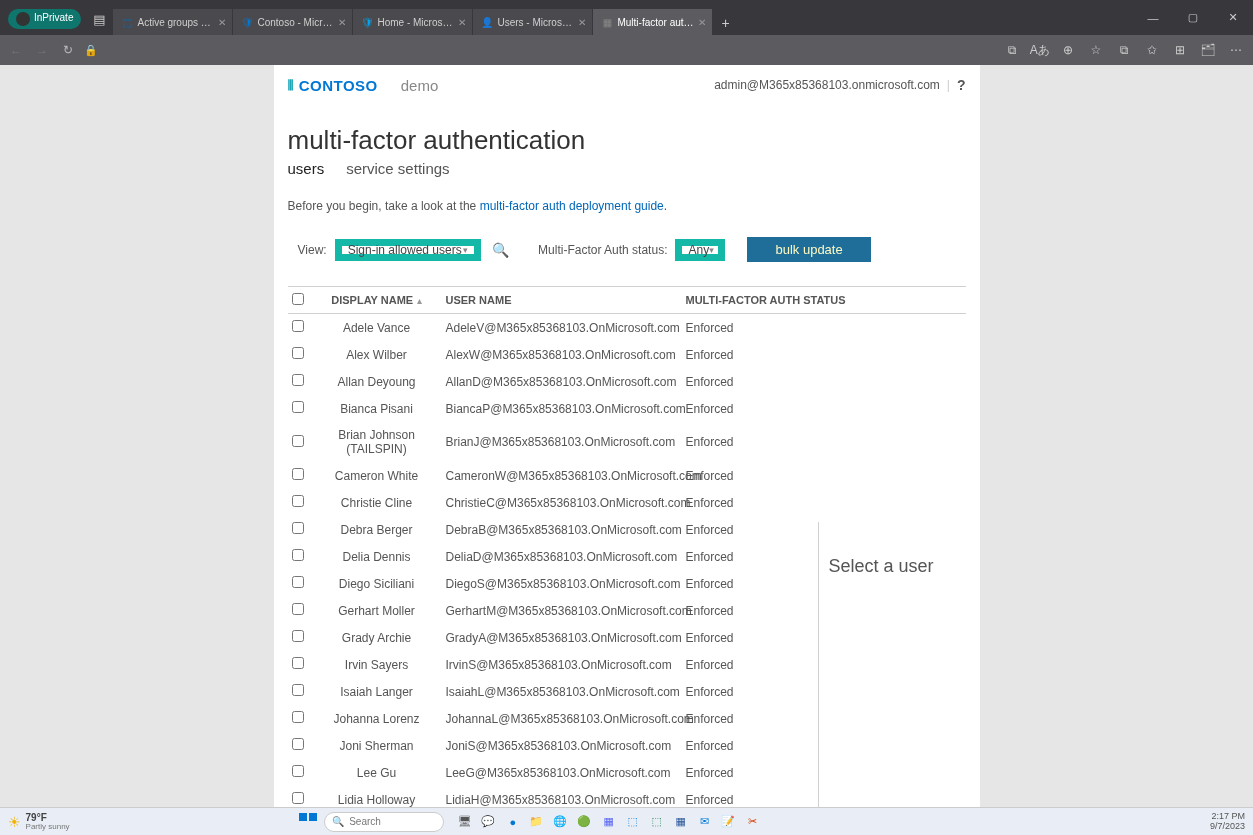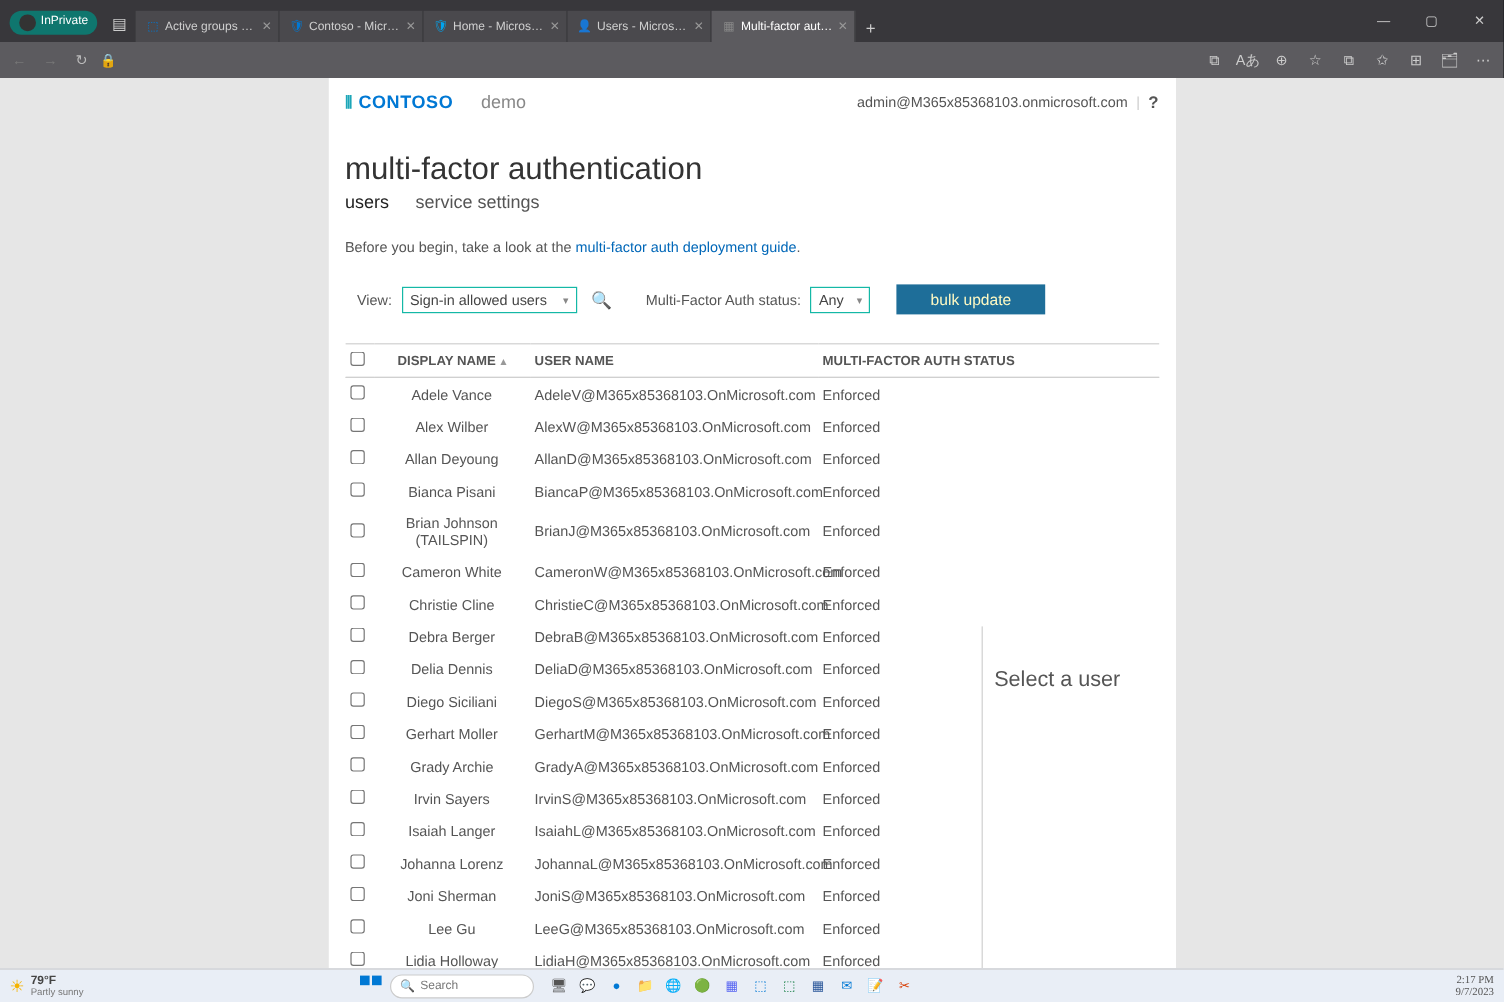--- a/index.html
+++ b/index.html
@@ -75,21 +75,21 @@
     .help-icon { font-weight:bold; color:#555; font-size:14px; }
     .content { padding: 10px 14px 0 14px; }
     .page-title { font-size:26px; font-weight:300; color:#333; margin-top:10px; }
     .subtabs { display:flex; gap:22px; margin-top:4px; font-size:15px; font-weight:400; color:#555; }
     .subtabs .active-tab { color:#222; }
     .intro { font-size:12px; color:#555; margin-top:22px; }
     .intro a { color:#0067B8; text-decoration:none; }
     .filter-row { display:flex; align-items:center; gap:8px; margin-top:24px; font-size:12px; }
     .filter-label { color:#555; padding-left:10px; }
     .select {
-      border:1px solid #14b8a6; height:22px; width:146px; padding:0 6px;
+      border:7px solid #14b8a6; height:22px; width:146px; padding:0 6px;
       display:flex; align-items:center; justify-content:space-between; font-size:12px; color:#444; background:#fff;
     }
     .select.small { width:50px; }
     .chev { color:#888; font-size:9px; }
     .search-mag { color:#0078D4; font-size:14px; margin-left:4px; }
     .bulk-btn {
       background:#1E6E99; color:#fef9c3; border:none; padding:5px 28px; font-size:13px;
       margin-left:14px;
     }
     .table { width:100%; margin-top:24px; border-collapse:collapse; table-layout:fixed; }
@@ -119,21 +119,21 @@
     .weather .sun { color:#F5B301; font-size:14px; }
     .center-tray { margin:0 auto; display:flex; align-items:center; gap:6px; }
     .start-btn { display:flex; width:20px; height:20px; }
     .start-btn .q { width:8px; height:8px; margin:1px; }
     .search-pill {
       background:#fff; border:1px solid #ccc; border-radius:12px; height:20px; width:120px;
       display:flex; align-items:center; padding:0 8px; font-size:10px; color:#777;
     }
     .tb-icon { width:18px; height:18px; border-radius:3px; display:inline-flex; align-items:center; justify-content:center; font-size:11px; }
     .tray-right { margin-left:auto; display:flex; align-items:center; gap:10px; font-size:9px; color:#555; text-align:right; }
-    .clock { line-height:1.1;font-family:Liberation Serif, serif; }
+    .clock { line-height:1.1; }
     .table-wrap { position:relative; }
   </style>
 </head>
 <body>
 
 <div class="browser-chrome">
   <div class="tabs-row">
     <div class="inprivate-badge">
       <span class="pill-icon"></span>
       <span>InPrivate</span>

